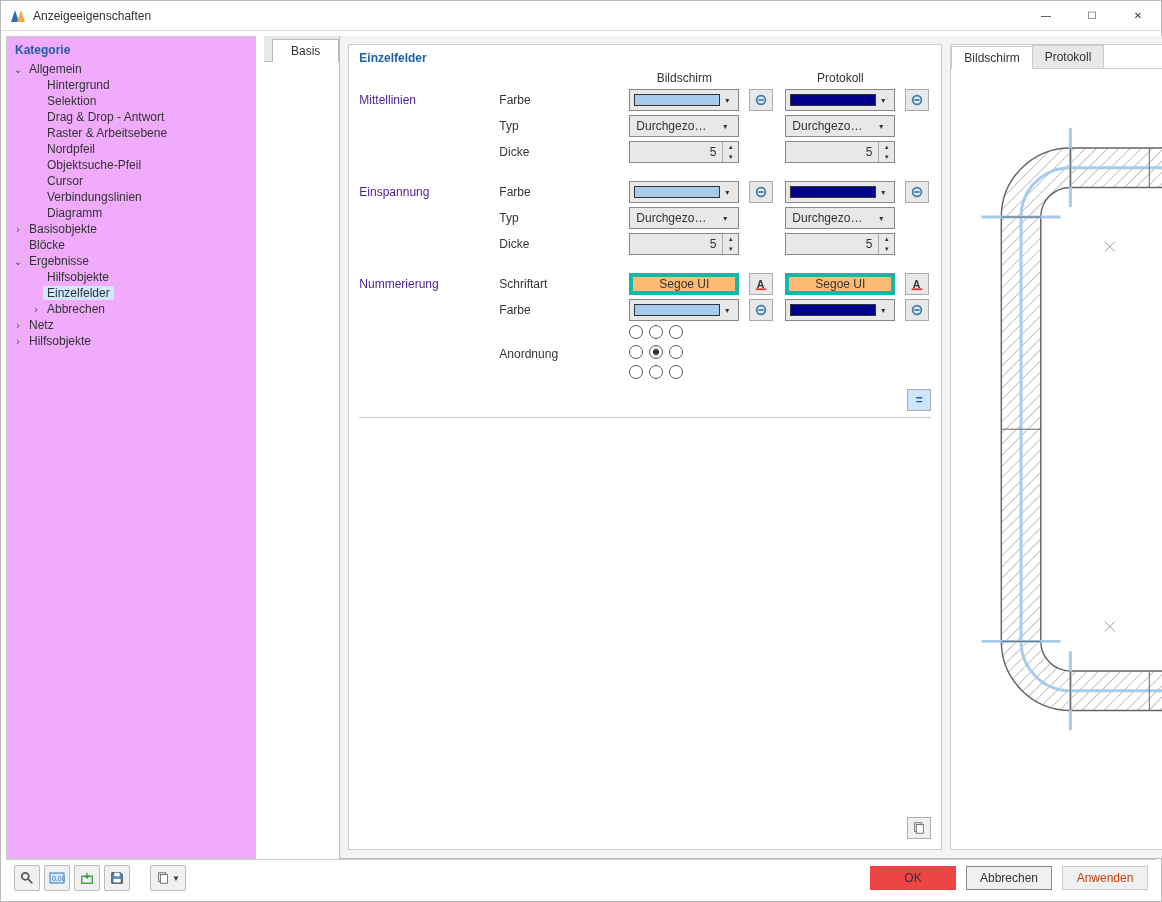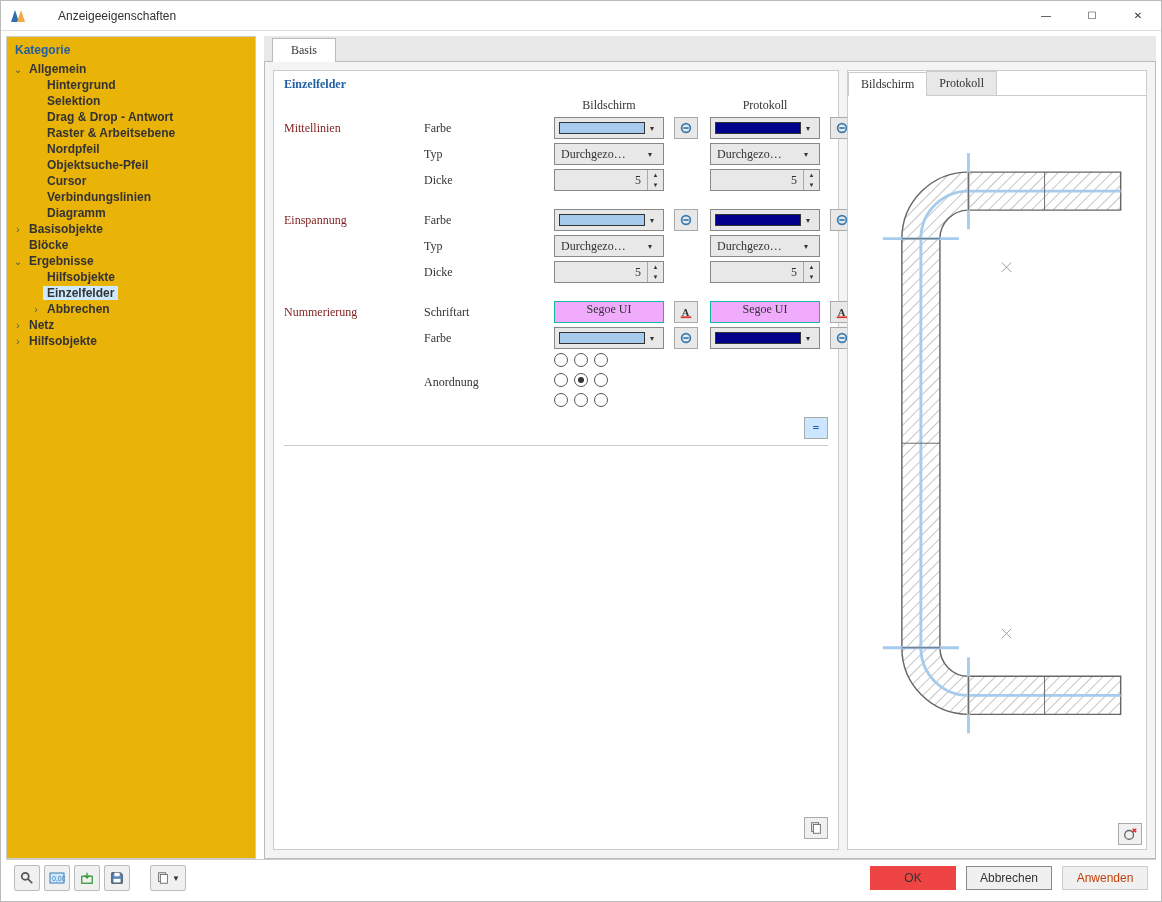--- a/index.html
+++ b/index.html
@@ -24,21 +24,21 @@
     height: 30px;
     display: flex;
     align-items: center;
     border-bottom: 1px solid #ddd;
   }
   .titlebar .app-icon {
     width: 18px; height: 18px;
     margin: 0 6px 0 8px;
     display: flex; align-items: center; justify-content: center;
   }
-  .titlebar .title { font-size: 12px; margin-left: 25px; }
+  .titlebar .title { font-size: 12px; }
   .titlebar .spacer { flex:1; }
   .winbtn {
     width: 46px; height: 30px;
     display:flex; align-items:center; justify-content:center;
     font-size: 10px;
   }
   
   .body {
     flex:1;
     display:flex;
@@ -50,21 +50,21 @@
   .main {
     flex:1;
     display:flex;
     gap: 8px;
     min-height:0;
   }
   
   .tree-panel {
     width: 250px;
     border: 1px solid #ccc;
-    background:#eab308;
+    background:#f0abfc;
     display:flex;
     flex-direction:column;
     padding: 4px 0 0 0;
   }
   .tree-panel .tree-title {
     color:#1f5fa6;
     font-weight:bold;
     padding: 2px 8px 4px 8px;
   }
   .tree {
@@ -83,31 +83,29 @@
     width:14px;
     text-align:center;
     color:#555;
     font-size:10px;
   }
   .tree-row.selected .label {
     background:#cde8ff;
   }
   .tree-row .label {
     padding: 0 4px;
-    font-weight: bold;
   }
   .indent-0 { padding-left: 0px; }
   .indent-1 { padding-left: 18px; align-items: center; }
   
   .right {
     flex:1;
     display:flex;
-    flex-direction:column;
+    flex-direction:row;
     min-width:0;
-    font-family:Liberation Serif, serif;
   }
   .tabs {
     display:flex;
     align-items:flex-end;
     height:26px;
     border-bottom:1px solid #bbb;
     background:#e8e8e8;
     padding-left:8px;
   }
   .tab {
@@ -152,21 +150,21 @@
     column-gap: 10px;
     row-gap: 4px;
     align-items:center;
   }
   .col-head {
     text-align:center;
     font-size:12px;
     color:#333;
   }
   .grp-label {
-    color:#7f1d1d;
+    color:#4c1d95;
   }
   .sub-label {
     color:#333;
   }
   .swatch-box {
     height:22px;
     border:1px solid #888;
     background:#e8e8e8;
     display:flex;
     align-items:center;
@@ -357,24 +355,24 @@
   .dlg-btn.primary {
     border:4px solid #ef4444;
     background:#ef4444;
   }
   .dlg-btn.disabled {
     color:#c2410c;
     border-color:#ccc;
   }
   .font-btn {
     height:22px;
-    border:1px solid #14b8a6;
-    background:#f0abfc;
-    display:flex;
-    align-items:flex-start;
+    border:4px solid #14b8a6;
+    background:#fdba74;
+    display:flex;
+    align-items:center;
     justify-content:center;
     padding:0 8px;
     font-size:12px;
   }
 </style>
 </head>
 <body>
 
 <div class="window">
 

